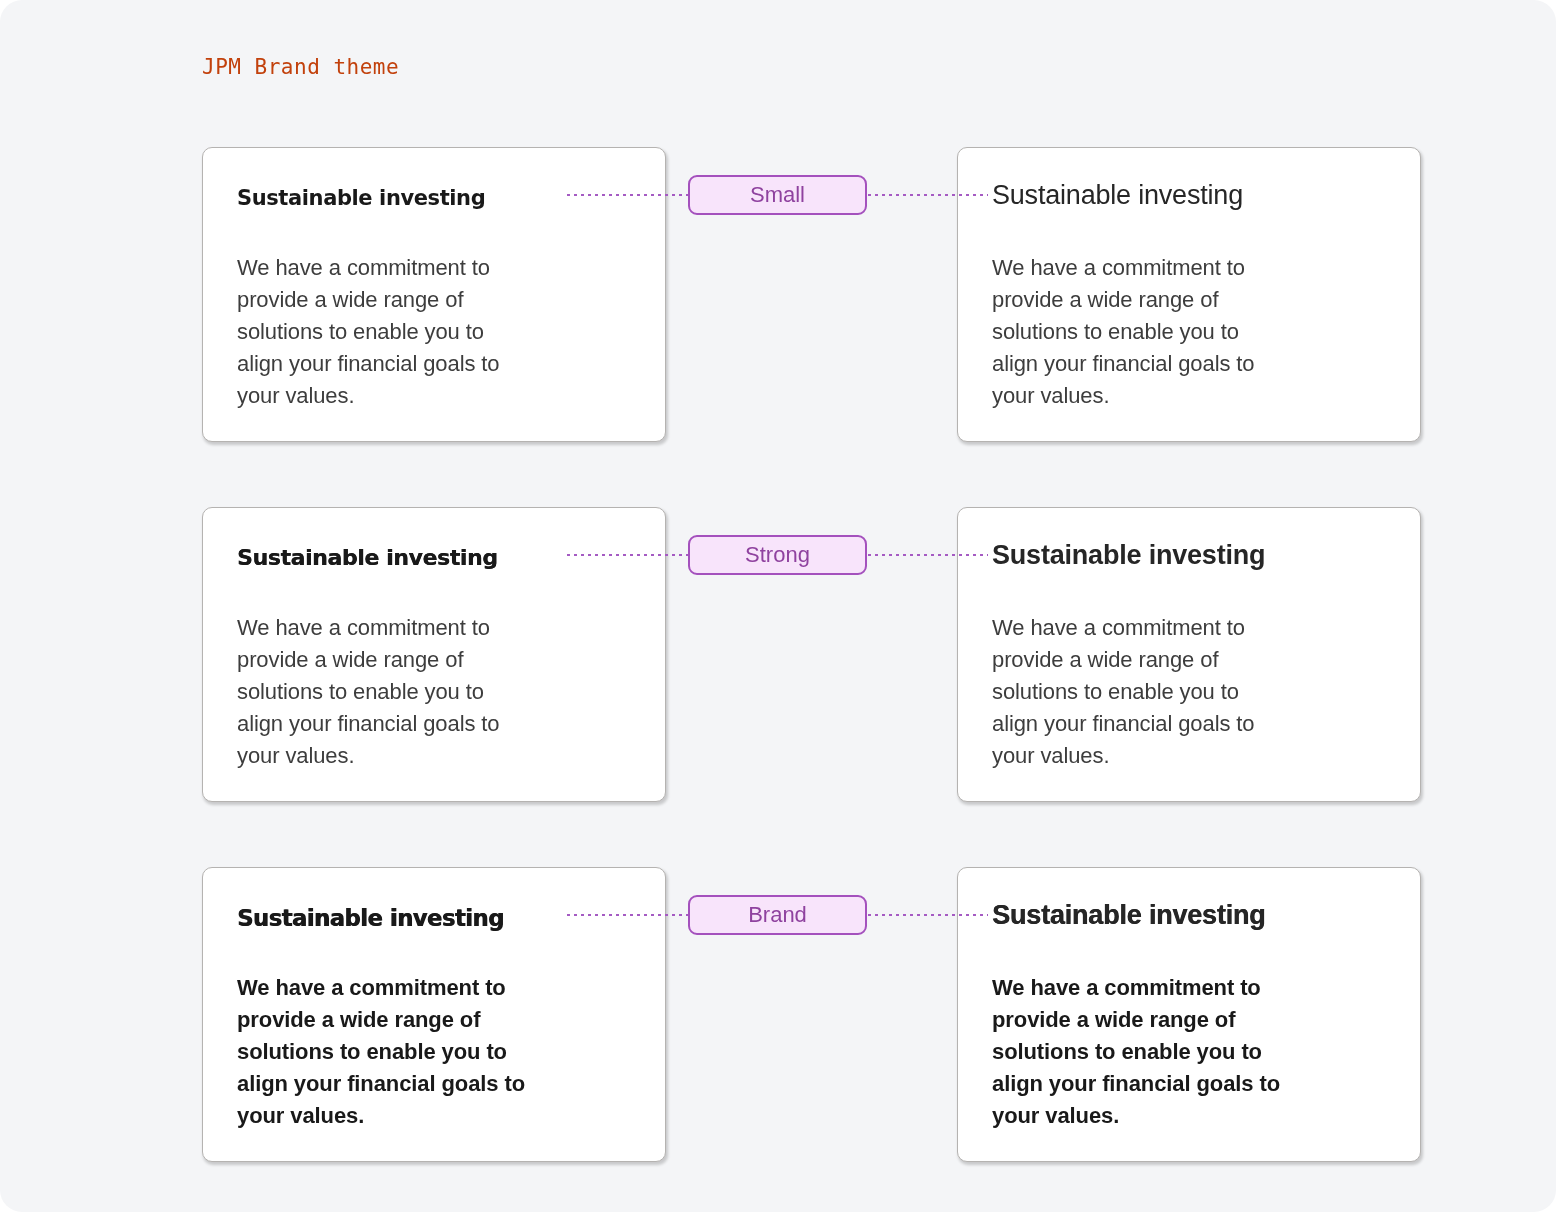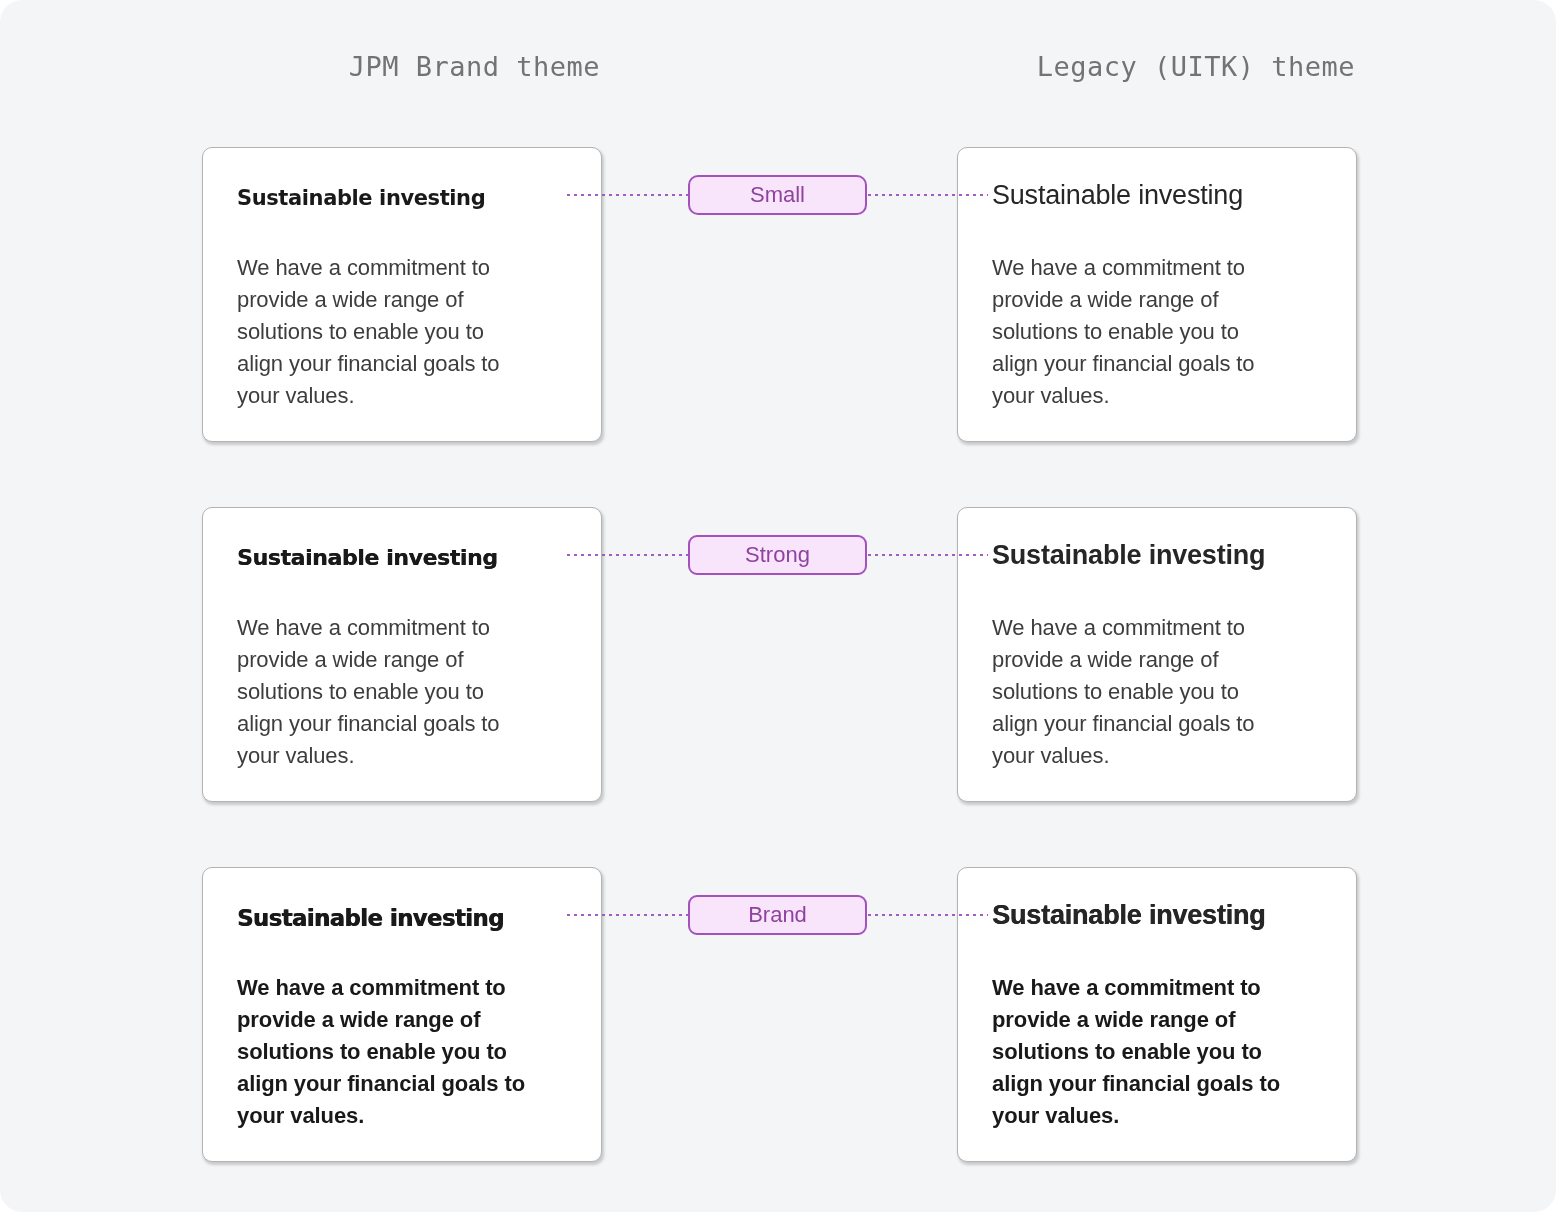--- a/index.html
+++ b/index.html
@@ -6,31 +6,31 @@
   .canvas{
     position:relative;
     width:1556px;height:1212px;
     background:#f4f5f7;
     border-radius:22px;
     overflow:hidden;
     font-family:"Liberation Sans",sans-serif;
   }
   .col-title{
     position:absolute;top:50px;width:398px;
-    text-align:right;
+    text-align:left;
     font-family:"DejaVu Sans Mono","Liberation Mono",monospace;
-    font-size:27px;line-height:34px;color:#737373;
+    font-size:21px;line-height:34px;color:#c2410c;
     letter-spacing:0.5px;
   }
   .col-title.left{left:202px;}
   .col-title.right{left:957px;}
 
   .card{
     position:absolute;
-    width:400px;height:295px;
+    width:464px;height:295px;
     box-sizing:border-box;
     background:#ffffff;
     border:1.5px solid #b5b3b1;
     border-radius:10px;
     box-shadow:1.5px 2.5px 3px rgba(0,0,0,0.18);
     z-index:1;
   }
   .cl{left:202px;} .cr{left:957px;}
   .r1{top:147px;} .r2{top:507px;} .r3{top:867px;}
 
@@ -73,31 +73,30 @@
     position:absolute;left:688px;width:179px;height:40px;
     box-sizing:border-box;
     background:#f8e4fb;
     border:2px solid #a451bd;
     border-radius:9px;
     color:#8f429f;
     font-size:22px;
     display:flex;align-items:center;justify-content:center;
     z-index:3;
   }
-  .badge.b1{top:175px;border-radius:10px;}
+  .badge.b1{top:175px;}
   .badge.b2{top:535px;}
   .badge.b3{top:895px;}
 </style>
 </head>
 <body>
 
 <div class="canvas">
 
   <div class="col-title left">JPM Brand theme</div>
-  <div class="col-title right">Legacy (UITK) theme</div>
 
   <div class="card cl r1 jpm">
     <span class="card-title">Sustainable investing</span>
     <div class="card-body">
       <div>We have a commitment to</div>
       <div>provide a wide range of</div>
       <div>solutions to enable you to</div>
       <div>align your financial goals to</div>
       <div>your values.</div>
     </div>

